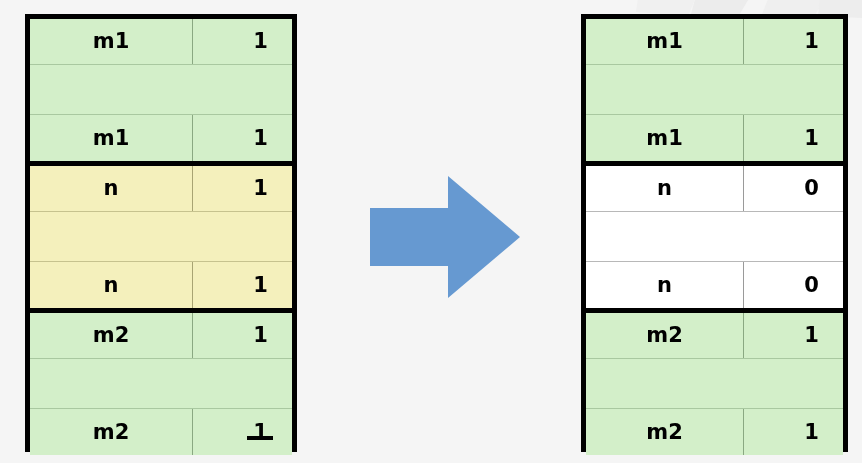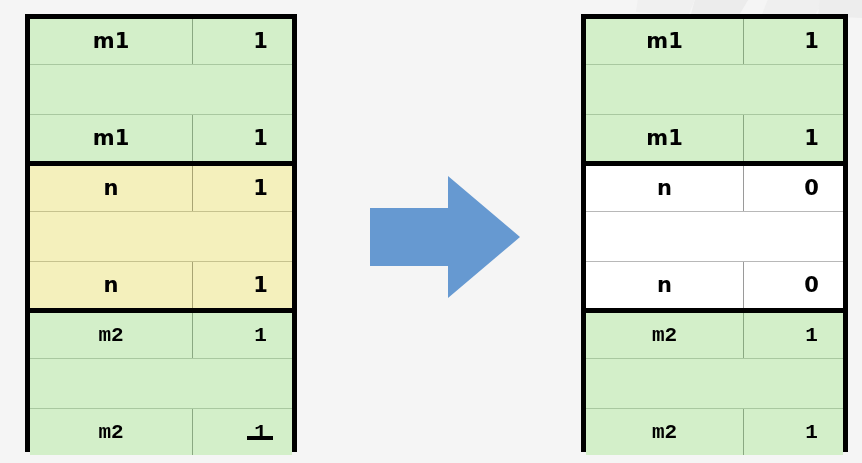--- a/index.html
+++ b/index.html
@@ -40,21 +40,21 @@
     border: 5px solid #000000;
   }
 
   #left-table  { left: 25px;  top: 14px; width: 272px; height: 438px; }
   #right-table { left: 581px; top: 14px; width: 267px; height: 438px; }
 
   .group {
     box-sizing: border-box;
     border-bottom: 5px solid #000000;
   }
-  .group:last-child { border-bottom: none; font-family: Liberation Mono, monospace; }
+  .group:last-child { border-bottom: none; }
 
   .row {
     box-sizing: border-box;
     display: flex;
     flex-direction: row;
     border-bottom: 1px solid #a9c8a0;
     height: 46px;
     gap: 36px;
   }
   .row:last-child { border-bottom: none; }

